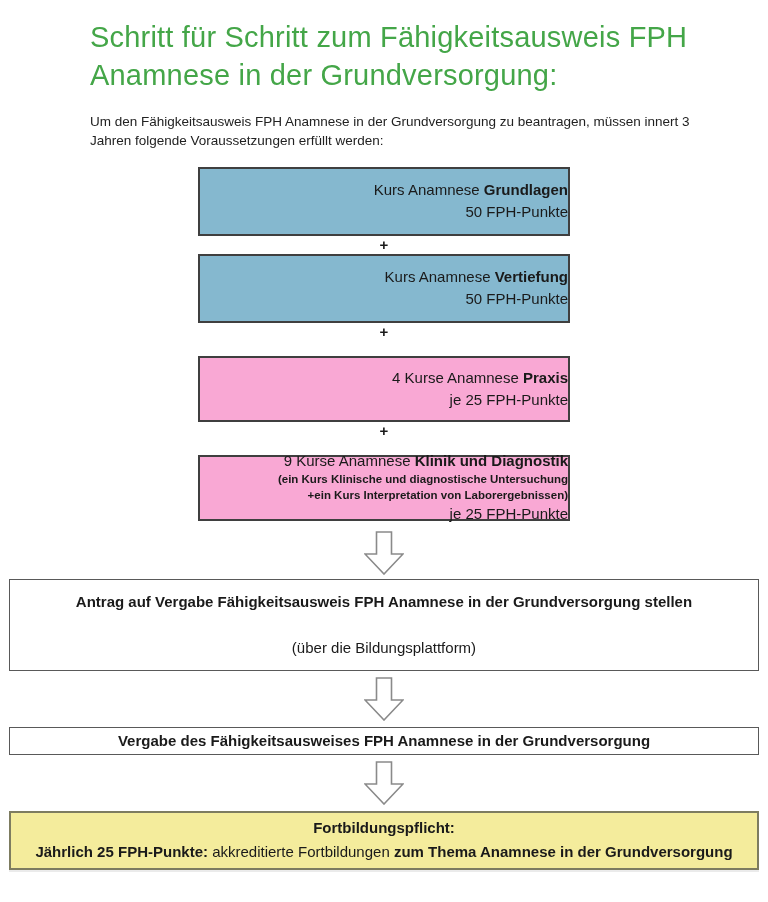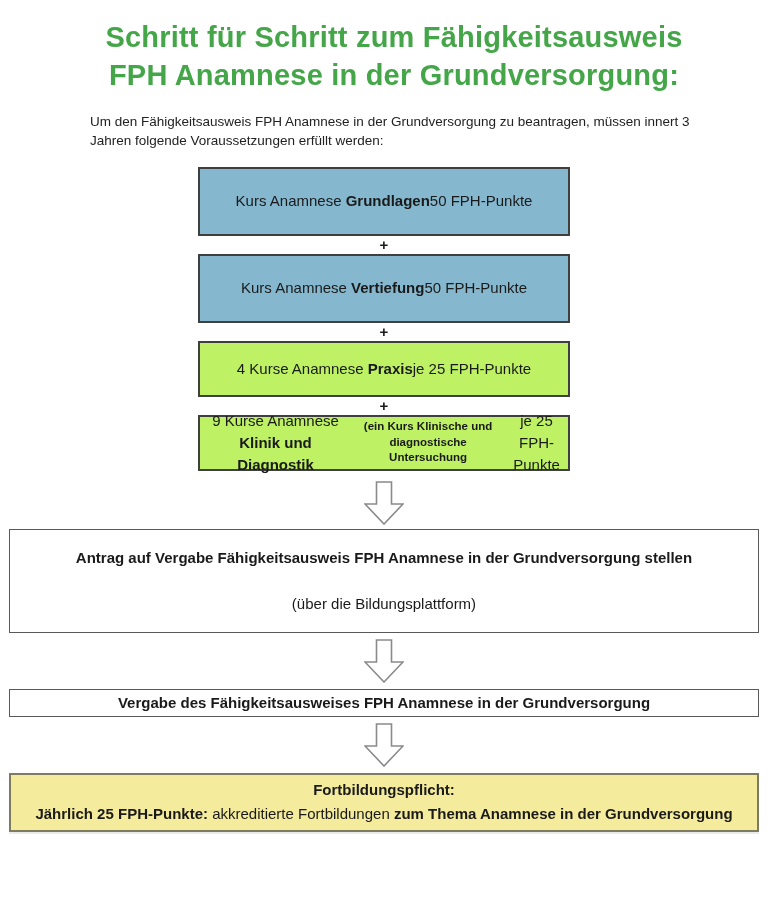--- a/index.html
+++ b/index.html
@@ -9,62 +9,61 @@
     font-family: "Liberation Sans", sans-serif;
     color: #1a1a1a;
     overflow: hidden;
     box-sizing: border-box;
   }
   .title {
     margin: 18px 70px 0 90px;
     max-width: 640px;
     color: #44A648;
     font-size: 29px;
-    font-weight: bold;
+    font-weight: normal;
     line-height: 1.32;
     letter-spacing: 0.2px;
-    text-align: center;
   }
   .intro {
     margin: 17px 70px 0 90px;
     max-width: 628px;
     font-size: 13.5px;
     line-height: 1.45;
     color: #222222;
   }
   .flow { margin-top: 16px; }
   .course-box {
     width: 372px;
     margin: 0 auto;
     border: 2px solid #3f3f3f;
     box-sizing: border-box;
-    display: flex; flex-direction: row; justify-content: center; align-items: center;
+    display: flex; flex-direction: column; justify-content: center; align-items: flex-end;
     text-align: center;
   }
   .course-box.blue   { background: #85B8CF; height: 69px; }
-  .course-box.orange { background: #bef264; height: 56px; }
+  .course-box.orange { background: #f9a8d4; height: 66px; margin-top: 15px; }
   .course-line  { font-size: 15px; line-height: 1.45; color: #1a1a1a; }
   .course-note  { font-size: 11.5px; font-weight: bold; line-height: 1.35; color: #1a1a1a; }
   .plus-sep {
     text-align: center; font-size: 15px; font-weight: 600;
     height: 18px; line-height: 18px; color: #1a1a1a;
   }
   .arrow-row { display: flex; justify-content: center; }
   .arrow-row.a1 { margin: 10px 0 4px 0; }
   .arrow-row.a2 { margin: 6px 0 6px 0; }
   .arrow-row.a3 { margin: 6px 0 6px 0; }
   .wide-box {
     width: 750px; margin: 0 auto;
     border: 1px solid #595959;
     background: #ffffff;
     box-sizing: border-box;
     display: flex; flex-direction: column; justify-content: center; align-items: center;
     text-align: center;
   }
-  .wide-box.antrag  { height: 104px; gap: 23px; }
+  .wide-box.antrag  { height: 92px; gap: 23px; }
   .wide-box.vergabe { height: 28px; }
   .wide-line { font-size: 15px; line-height: 1.55; color: #1a1a1a; }
   .wide-line.bold { font-weight: bold; }
   .wide-box.duty {
     background: #F4EC9C;
     border: 2px solid #7d7c60;
     height: 59px;
     box-shadow: 0 2px 0 rgba(0,0,0,0.08);
   }
   .duty .wide-line { font-size: 15px; line-height: 1.6; }
@@ -98,20 +97,21 @@
     <div class="course-box orange">
       <div class="course-line"><span>4 Kurse Anamnese </span><b>Praxis</b></div>
       <div class="course-line">je 25 FPH-Punkte</div>
     </div>
 
     <div class="plus-sep">+</div>
 
     <div class="course-box orange">
       <div class="course-line"><span>9 Kurse Anamnese </span><b>Klinik und Diagnostik</b></div>
       <div class="course-note">(ein Kurs Klinische und diagnostische Untersuchung</div>
+      <div class="course-note">+ein Kurs Interpretation von Laborergebnissen)</div>
       <div class="course-line">je 25 FPH-Punkte</div>
     </div>
 
     <div class="arrow-row a1">
       <svg width="40" height="44" viewBox="0 0 40 44">
         <polygon points="12.5,1 27.5,1 27.5,23 39,23 20,43 1,23 12.5,23" fill="#ffffff" stroke="#8a8a8a" stroke-width="1.6" stroke-linejoin="miter"></polygon>
       </svg>
     </div>
 
     <div class="wide-box antrag">

